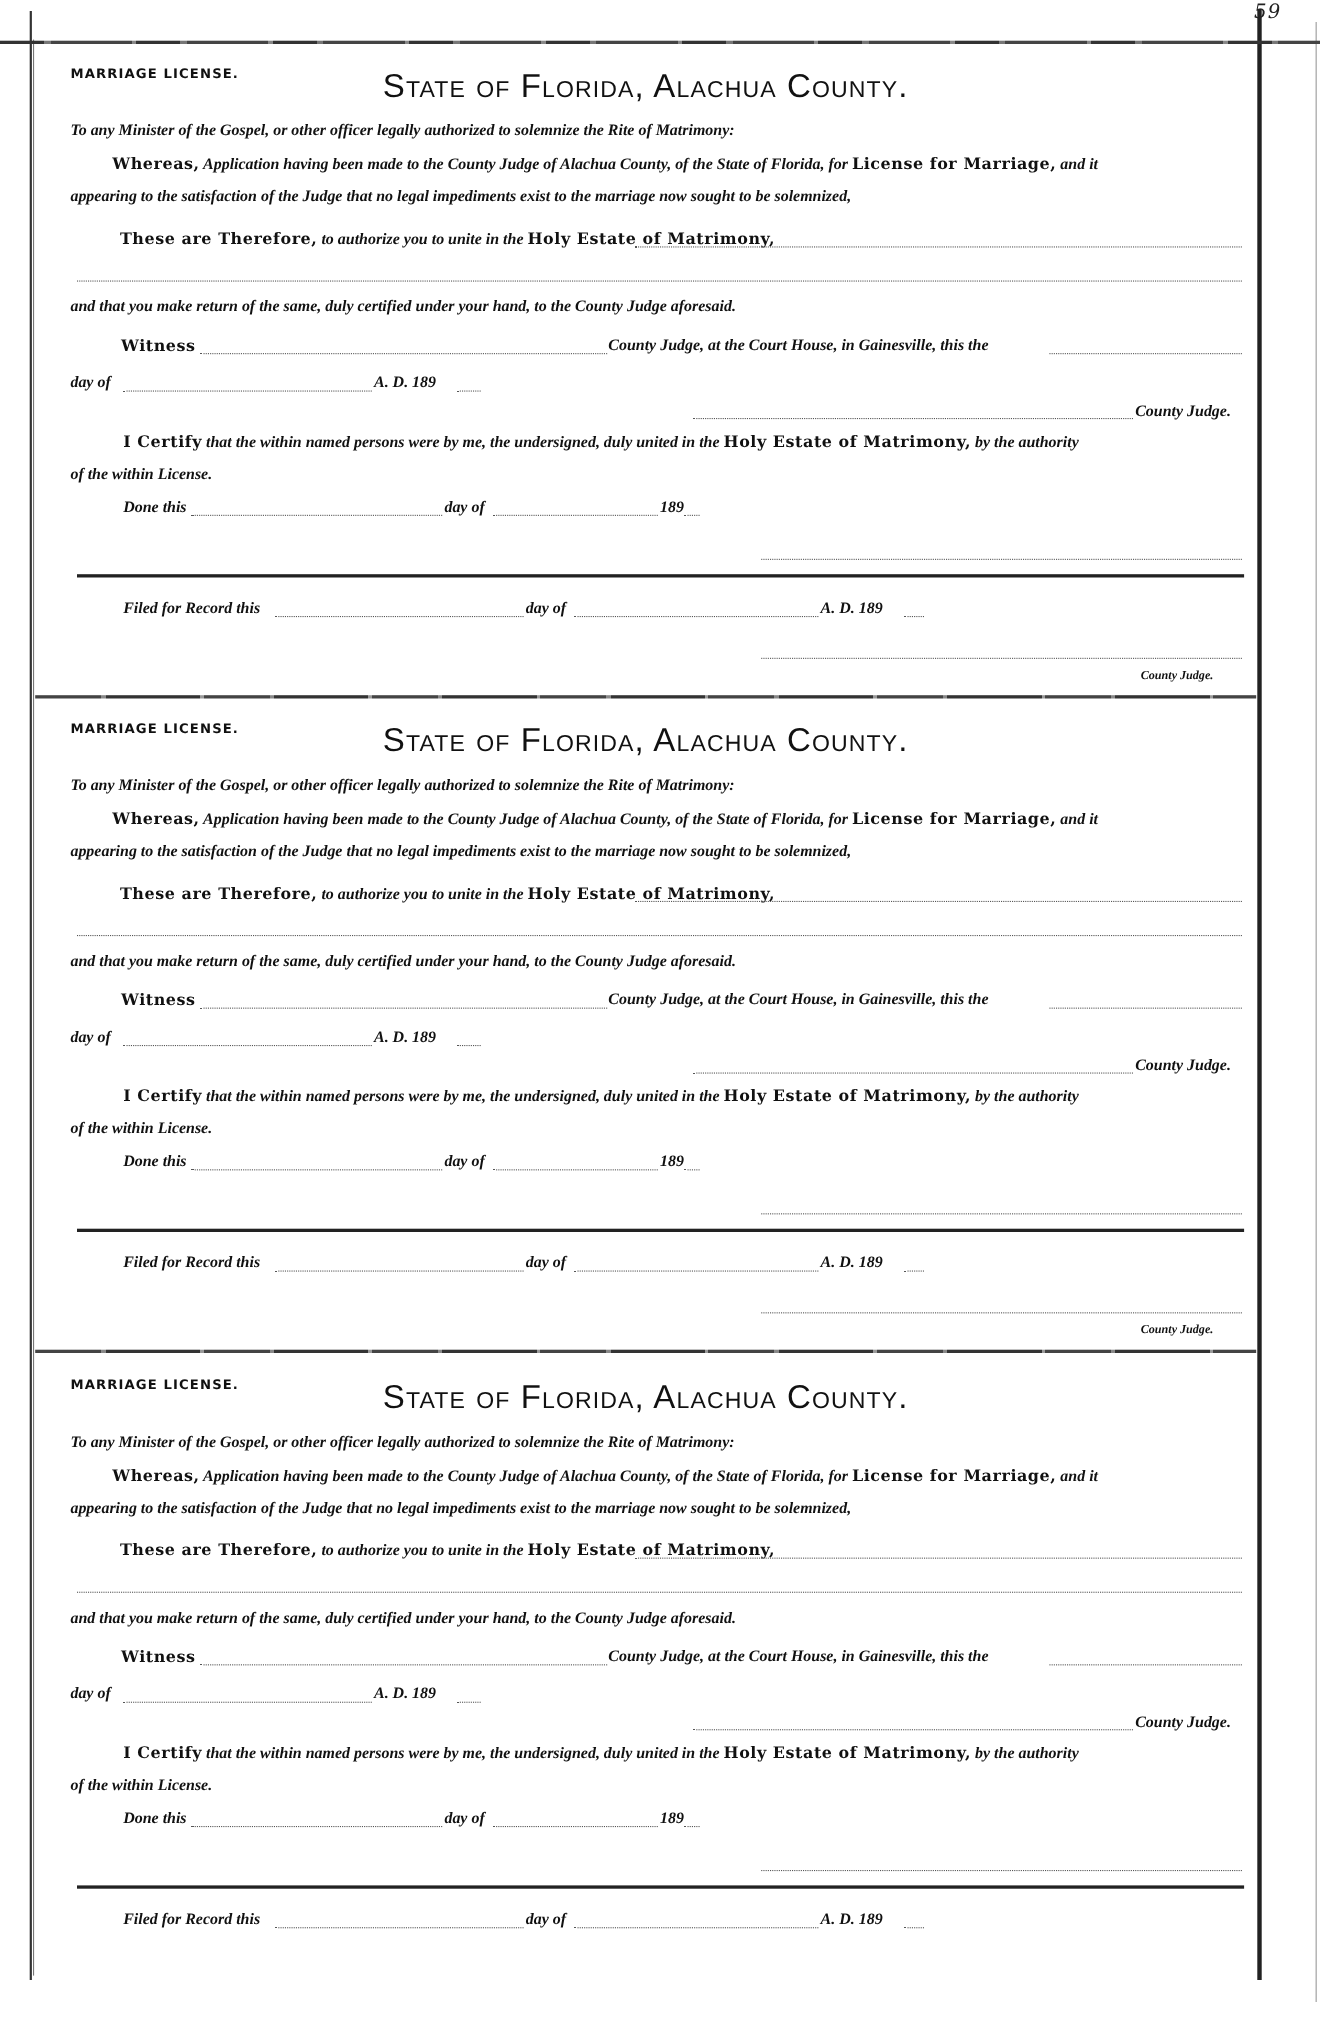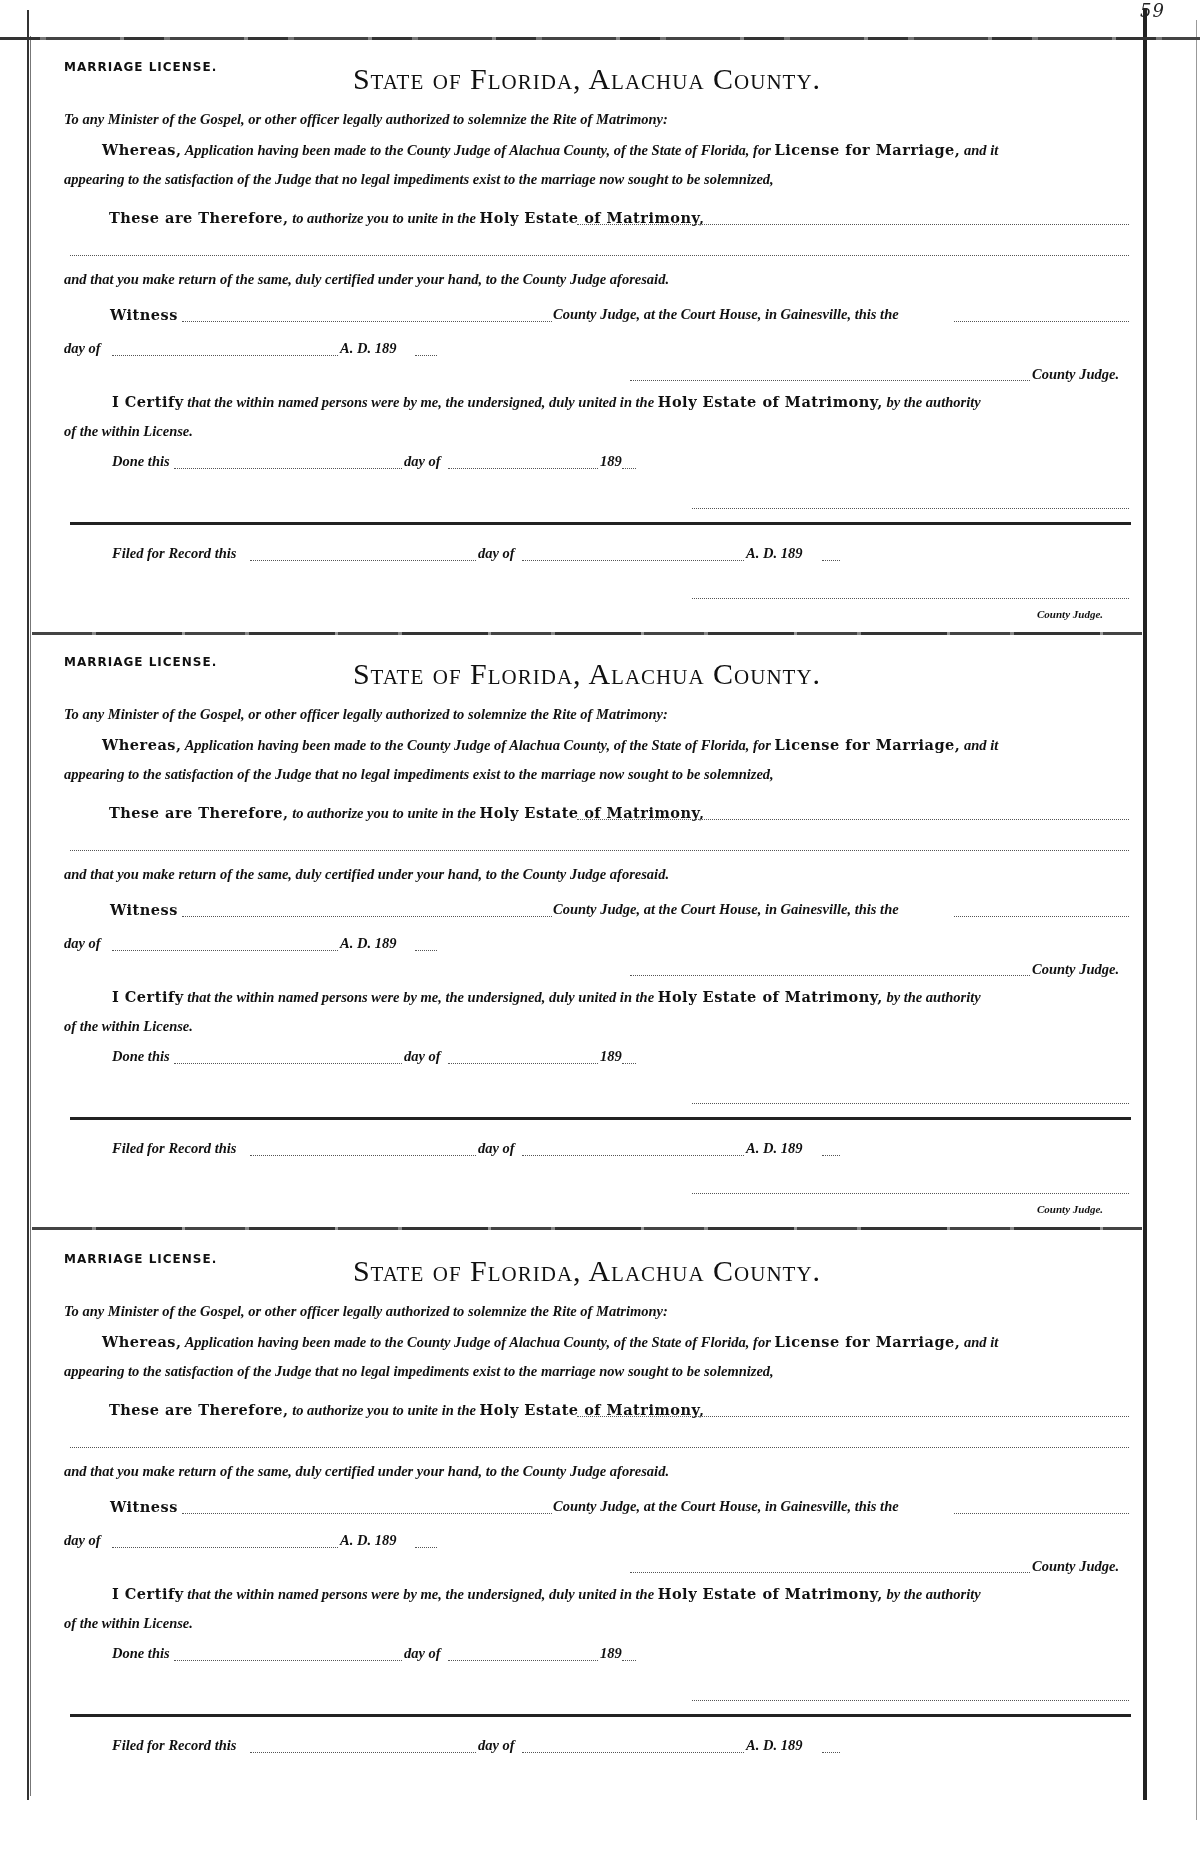--- a/index.html
+++ b/index.html
@@ -13,21 +13,21 @@
   .frame-right-outer { position:absolute; left:1196px; top:20px; width:1px; height:1800px; background:#999; }
   .top-rule { position:absolute; left:0; top:37px; width:1200px; height:3px;
               background:repeating-linear-gradient(90deg,#333 0 40px,#777 40px 46px,#444 46px 120px,#888 120px 124px); }
 
   .form { position:absolute; left:32px; width:1110px; }
   .form-sep { position:absolute; left:0; width:1110px; height:3px;
               background:repeating-linear-gradient(90deg,#444 0 60px,#888 60px 64px,#333 64px 150px,#999 150px 153px); }
 
   .lbl-ml { position:absolute; left:32px; font-family:"DejaVu Sans", sans-serif; font-weight:bold;
             font-size:12px; letter-spacing:1px; color:#111; }
-  .title { position:absolute; left:0; width:1110px; text-align:center; font-family:Liberation Serif, serif;
+  .title { position:absolute; left:0; width:1110px; text-align:center; font-family:Liberation Sans, sans-serif;
            font-size:30px; letter-spacing:1px; font-variant:small-caps; color:#111; }
   .line { position:absolute; font-family:"Liberation Serif", serif; font-style:italic; font-weight:bold;
           font-size:14.5px; white-space:nowrap; color:#111; }
   .bl { font-family:"DejaVu Serif", serif; font-style:normal; font-weight:bold; letter-spacing:0.5px; }
   .dotline { position:absolute; height:0; border-bottom:1px dotted #555; }
   .solid-rule { position:absolute; height:3px; background:#222; }
   .sm { font-size:11px; }
 </style>
 </head>
 <body>

